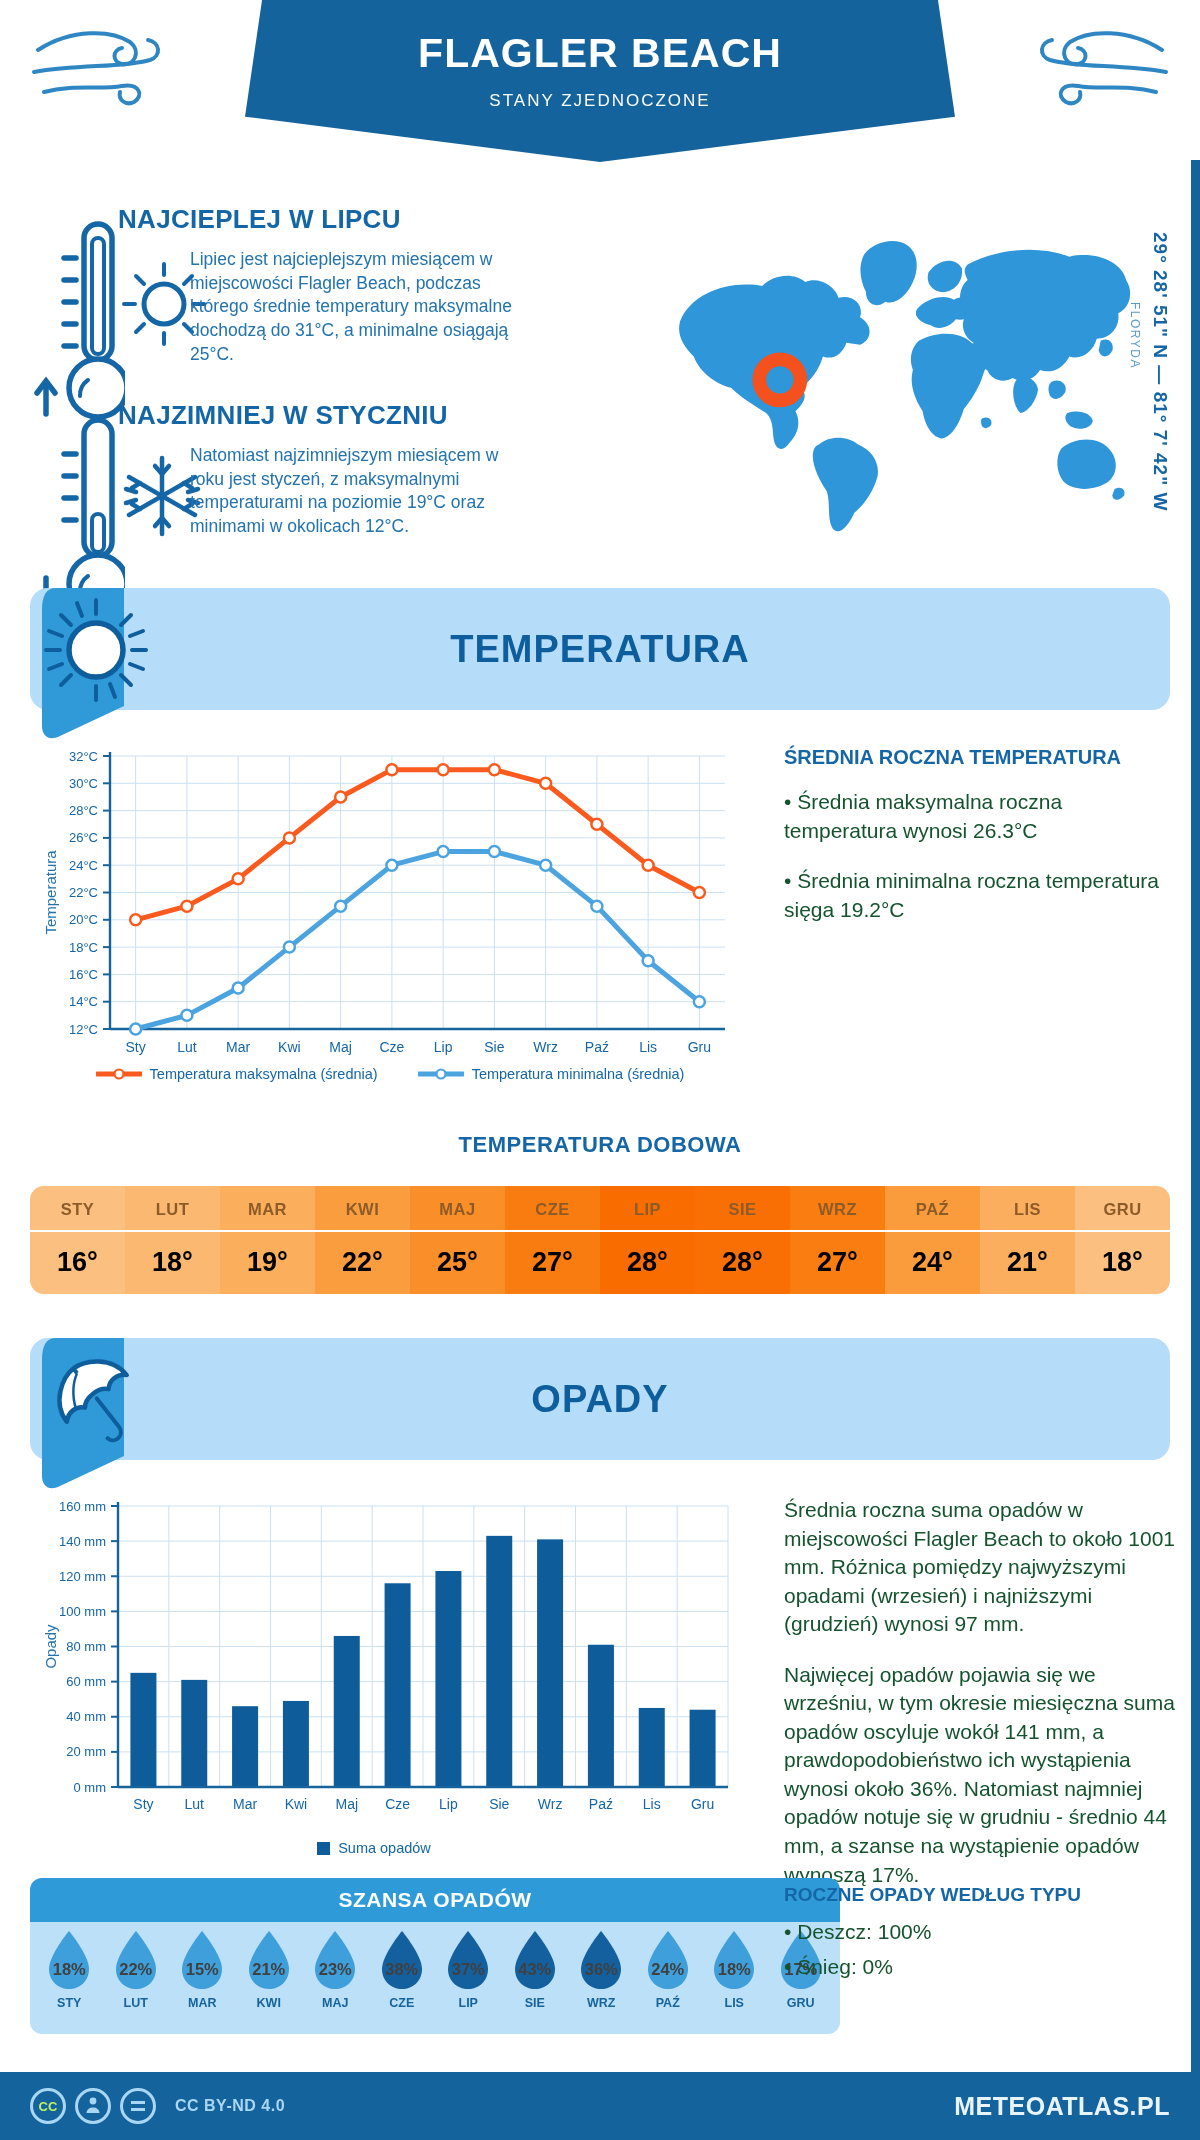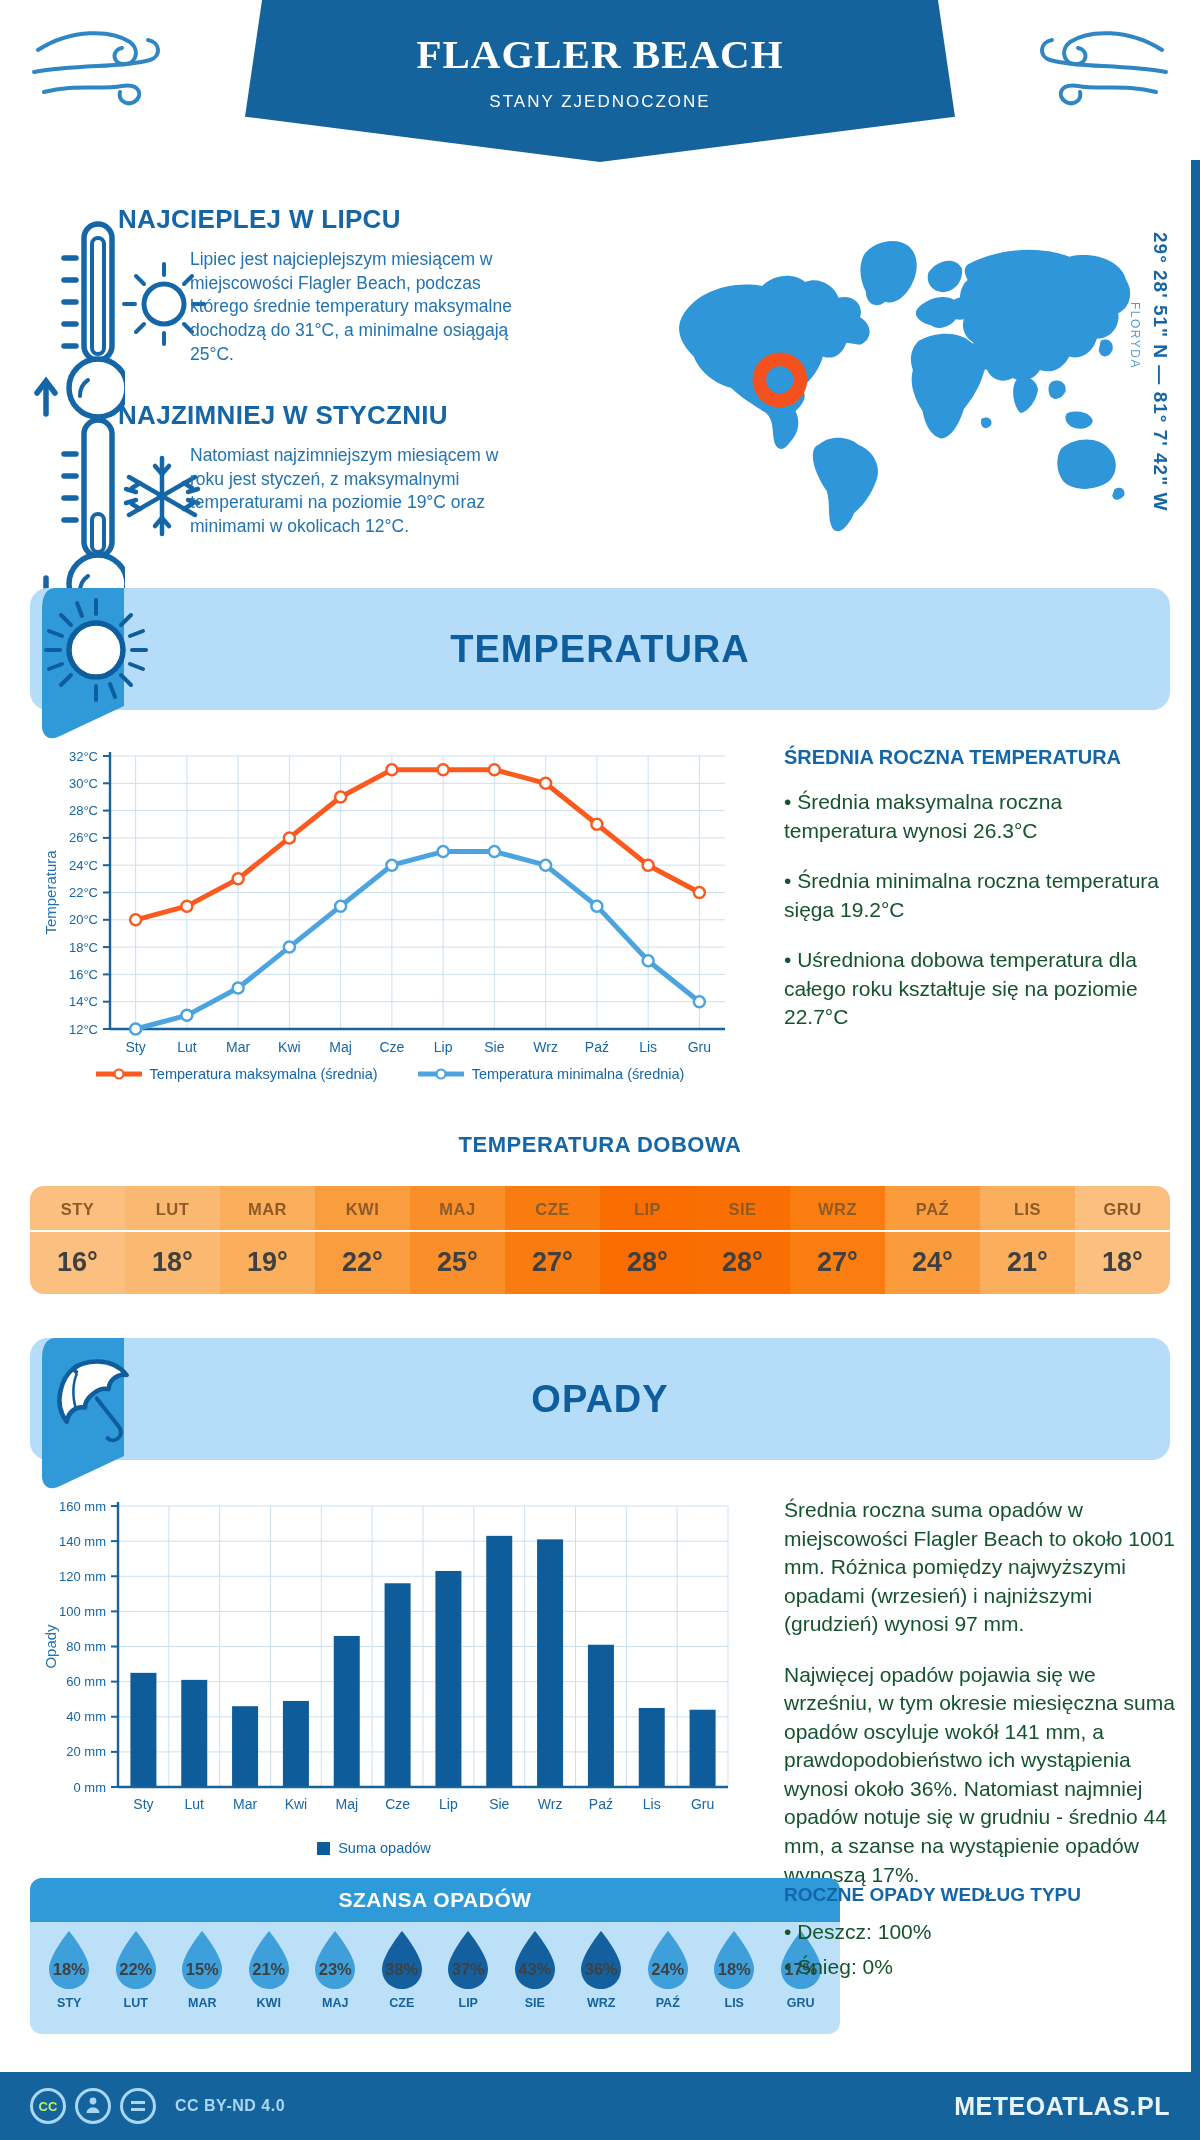--- a/index.html
+++ b/index.html
@@ -4,21 +4,21 @@
 <style>
   html,body{margin:0;padding:0;background:#fff;}
   .page{position:relative;width:1200px;height:2140px;background:#fff;overflow:hidden;
         font-family:"Liberation Sans",sans-serif;}
   .abs{position:absolute;}
   svg text{font-family:"Liberation Sans",sans-serif;}
 
   
   .header-banner{left:245px;top:0;width:710px;height:162px;background:#15639D;
     clip-path:polygon(2.4% 0,97.6% 0,100% 72%,50% 100%,0 72%);text-align:center;color:#fff;}
-  .header-title{margin-top:30px;font-size:41px;font-weight:bold;letter-spacing:1px;font-family:Liberation Serif, serif;}
+  .header-title{margin-top:30px;font-size:41px;font-weight:bold;letter-spacing:1px;}
   .header-sub{margin-top:14px;font-size:17px;letter-spacing:2px;}
   .right-strip{left:1191px;top:160px;width:9px;height:1912px;background:#15639D;}
 
   
   .info-title{font-size:26px;font-weight:bold;color:#1566A7;letter-spacing:.3px;}
   .info-text{font-size:17.5px;line-height:1.35;color:#2273AE;}
 
   
   .vtxt{writing-mode:vertical-rl;}
   .coords{font-size:19px;font-weight:bold;color:#1566A7;letter-spacing:1px;}
@@ -36,21 +36,21 @@
 
   .center-head{width:1140px;left:30px;text-align:center;font-size:22px;font-weight:bold;
     color:#1566A7;letter-spacing:.5px;}
 
   
   .daily-table{left:30px;top:1186px;width:1140px;height:108px;border-radius:14px;
     overflow:hidden;display:flex;}
   .dt-cell{flex:1;display:flex;flex-direction:column;}
   .dt-m{height:44px;line-height:46px;text-align:center;font-size:16.5px;font-weight:bold;
     color:#8D5B28;border-bottom:2px solid #fff;letter-spacing:.5px;}
-  .dt-v{flex:1;line-height:60px;text-align:center;font-size:27px;font-weight:bold;color:#404040;}
+  .dt-v{flex:1;line-height:60px;text-align:center;font-size:27px;font-weight:bold;color:#000000;}
 
   
   .legend-row{left:40px;top:1066px;width:700px;display:flex;justify-content:center;gap:40px;}
   .leg-item{display:flex;align-items:center;gap:8px;font-size:14.5px;color:#1566A7;}
   .precip-legend{left:24px;top:1840px;width:700px;display:flex;justify-content:center;}
   .pl-inner{display:flex;align-items:center;gap:8px;font-size:14.5px;color:#1566A7;}
   .pl-sq{width:13px;height:13px;background:#0E5C99;}
 
   
   .chance-box{left:30px;top:1878px;width:810px;height:156px;border-radius:12px;overflow:hidden;
@@ -319,21 +319,20 @@
           <circle cx="23" cy="6" r="4.5" fill="#fff" stroke="#4BA3DF" stroke-width="2.2"></circle>
         </svg>
         <span>Temperatura minimalna (średnia)</span>
       </div>
     </div>
 
   <div class="abs col-head" style="left:784px;top:746px;">ŚREDNIA ROCZNA TEMPERATURA</div>
   <div class="abs col-text" style="left:784px;top:788px;width:390px;">
     <p>• Średnia maksymalna roczna temperatura wynosi 26.3°C</p>
     <p>• Średnia minimalna roczna temperatura sięga 19.2°C</p>
-    <p>• Uśredniona dobowa temperatura dla całego roku kształtuje się na poziomie 22.7°C</p>
   </div>
 
   <div class="abs center-head" style="top:1132px;">TEMPERATURA DOBOWA</div>
   <div class="daily-table abs" id="daily-table">
       <div class="dt-cell" style="background: rgb(251, 191, 128);">
         <div class="dt-m">STY</div>
         <div class="dt-v">16°</div>
       </div>
       <div class="dt-cell" style="background: rgb(251, 184, 113);">
         <div class="dt-m">LUT</div>

